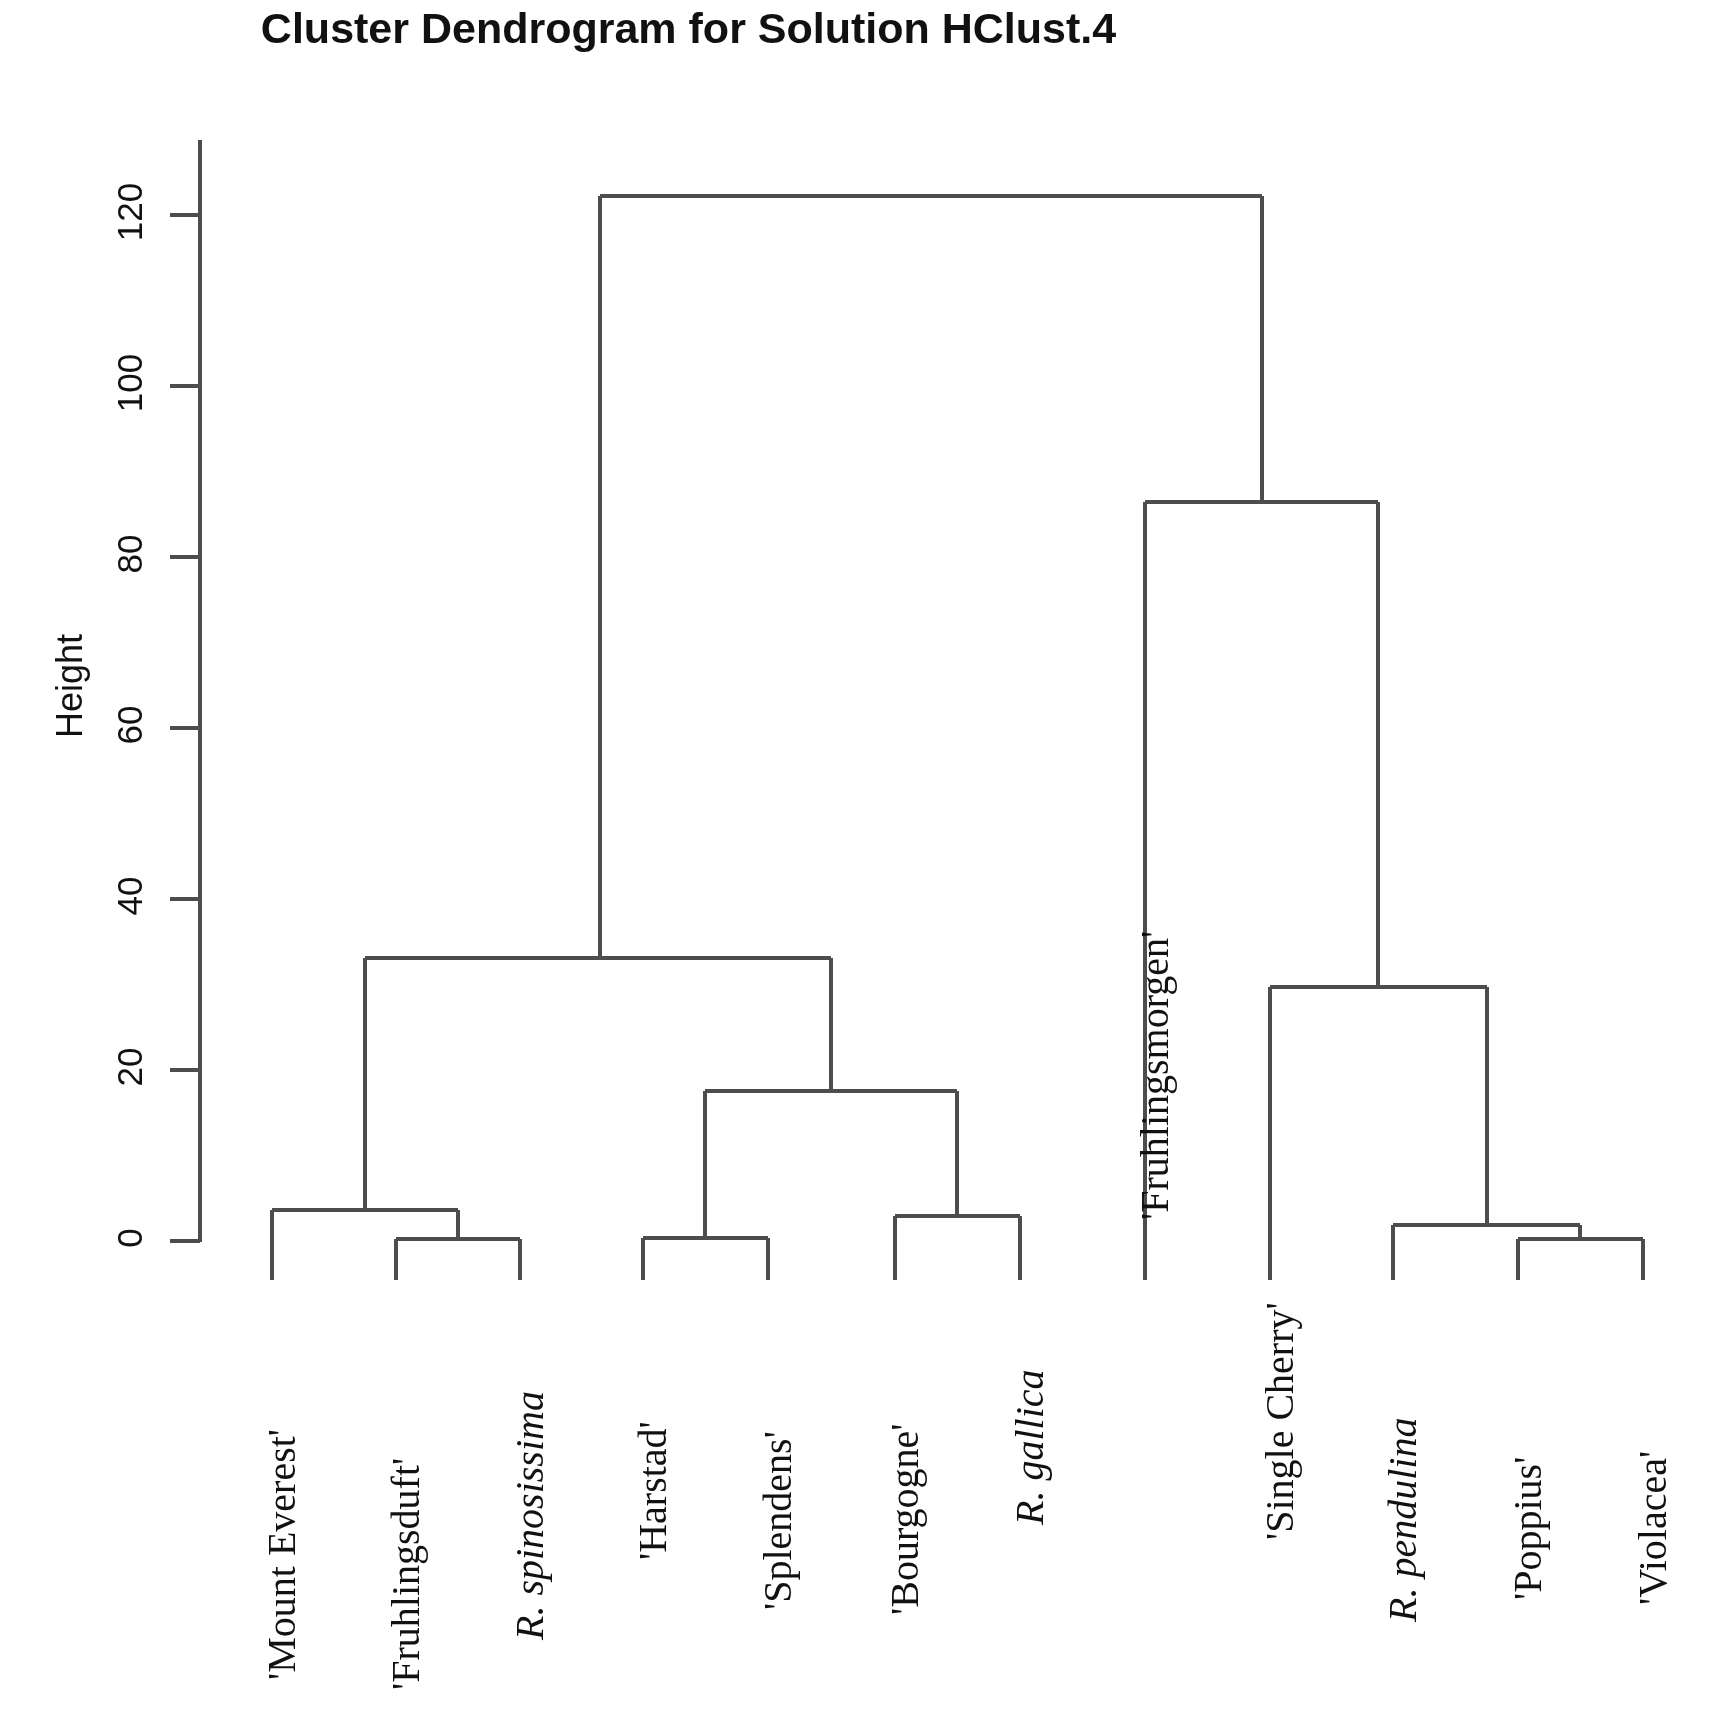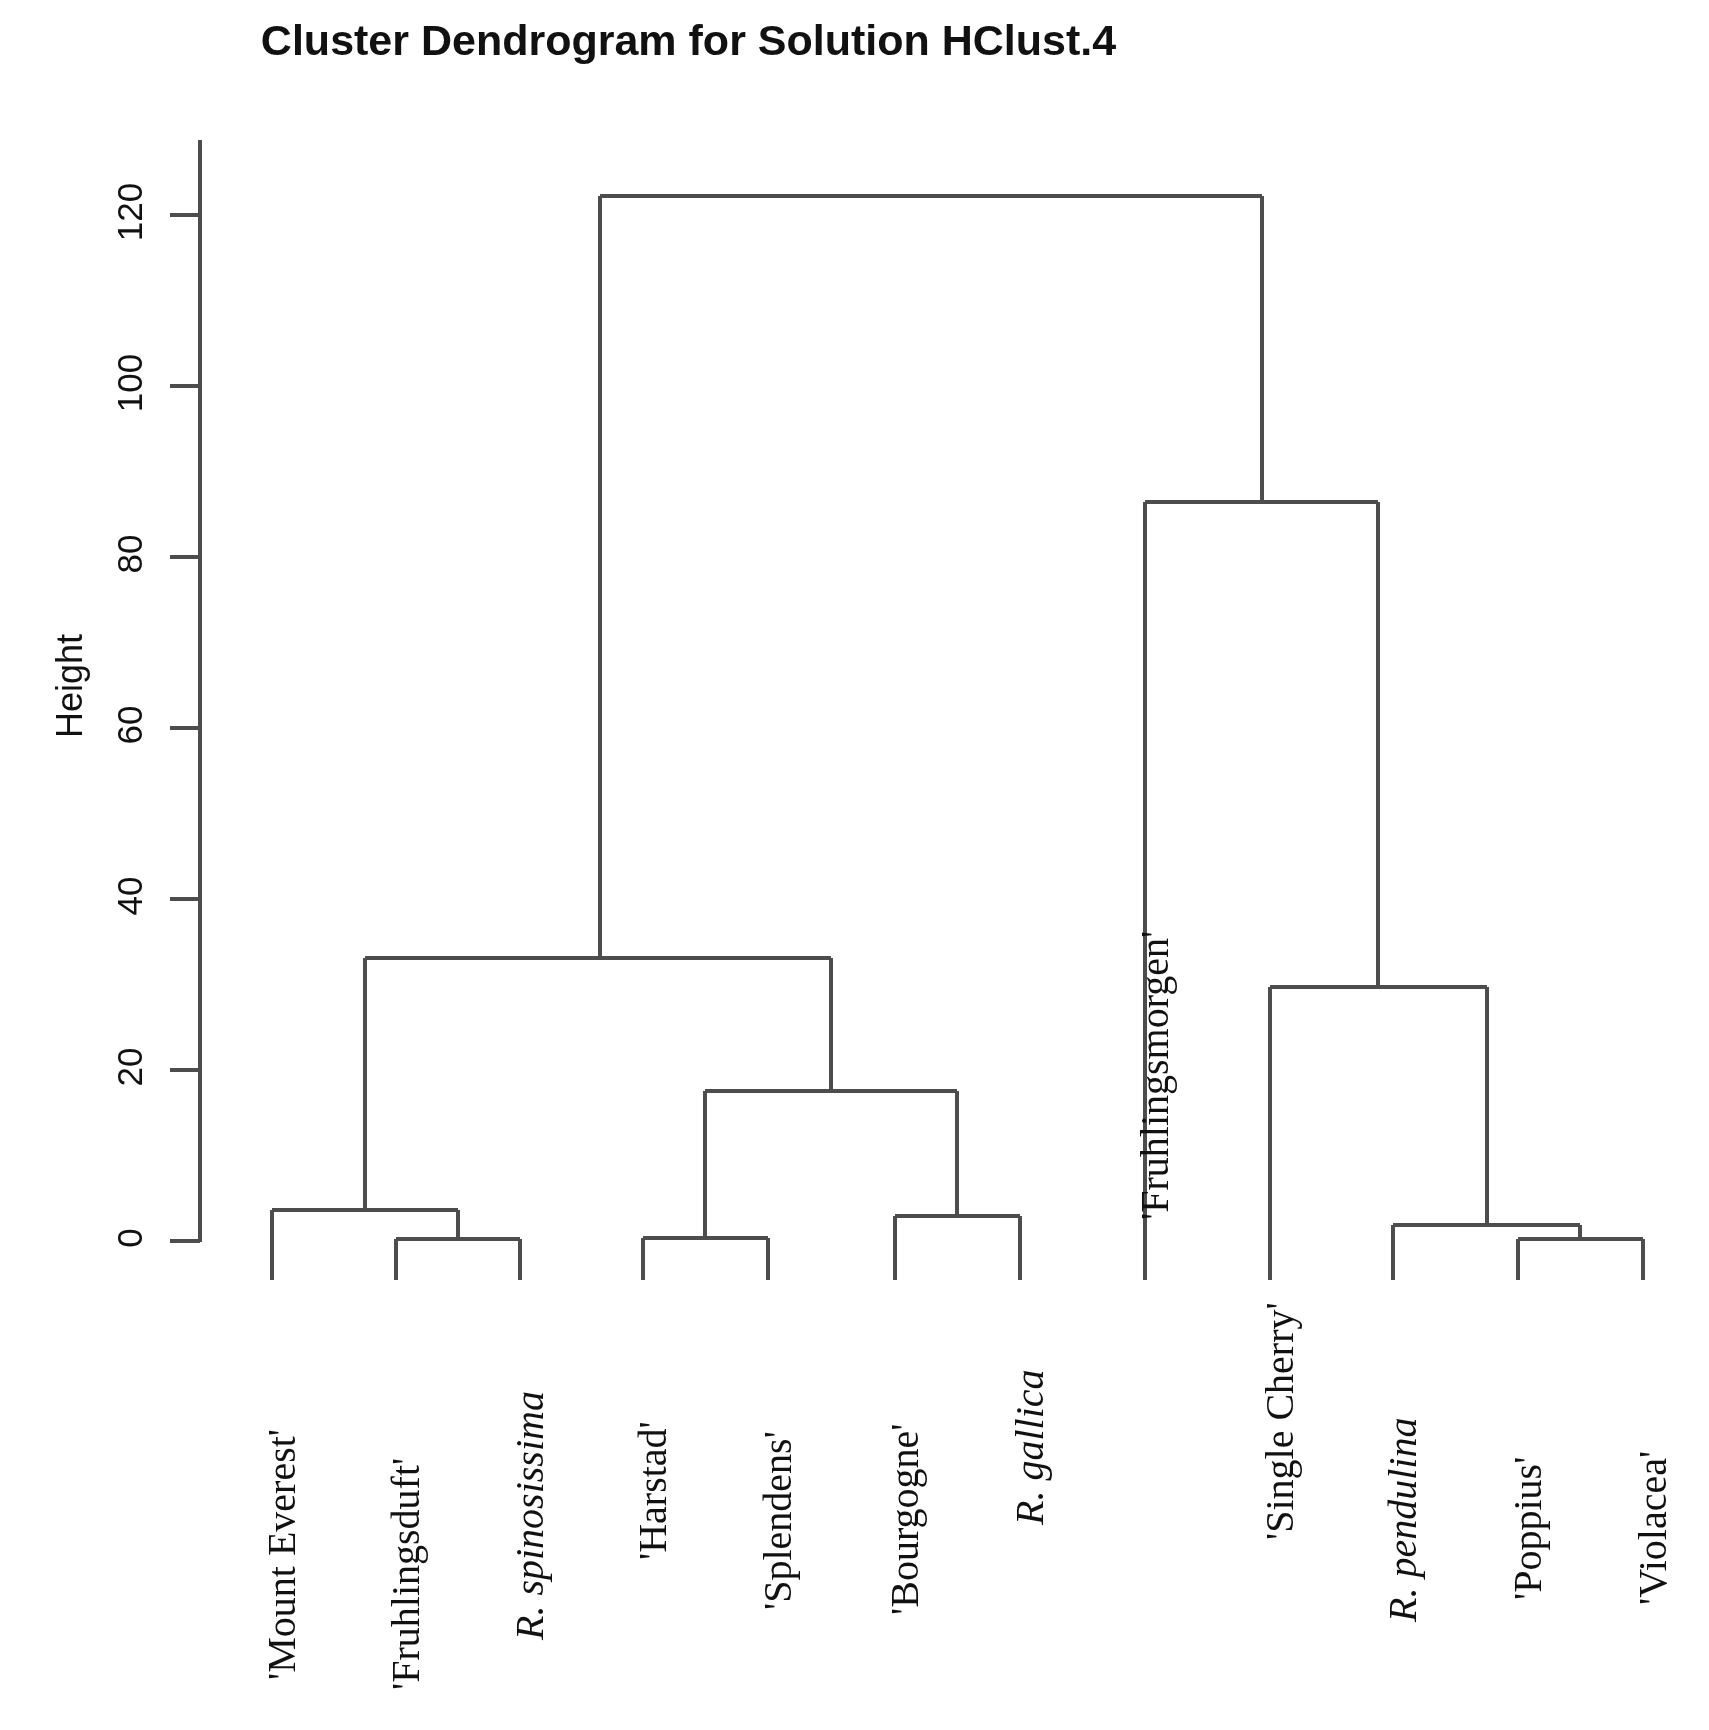--- a/index.html
+++ b/index.html
@@ -1,20 +1,20 @@
 <!DOCTYPE html>
 <html><head>
 <meta charset="utf-8">
 <style>
   html,body{margin:0;padding:0;background:#ffffff;}
   body{width:1709px;height:1730px;position:relative;
        font-family:"Liberation Sans", sans-serif;color:#1a1a1a;overflow:hidden;}
 
   #plot-title{
-    position:absolute;left:0;top:16px;width:1377px;text-align:center;
+    position:absolute;left:0;top:4px;width:1377px;text-align:center;
     font-family:"Liberation Sans", sans-serif;
     font-size:43px;font-weight:bold;letter-spacing:0px;color:#111;
   }
 
   #ylabel{
     position:absolute;left:-40px;top:665px;width:220px;text-align:center;
     transform:rotate(-90deg);transform-origin:center center;
     font-size:36px;color:#111;font-family:"Liberation Sans", sans-serif;
   }
 

